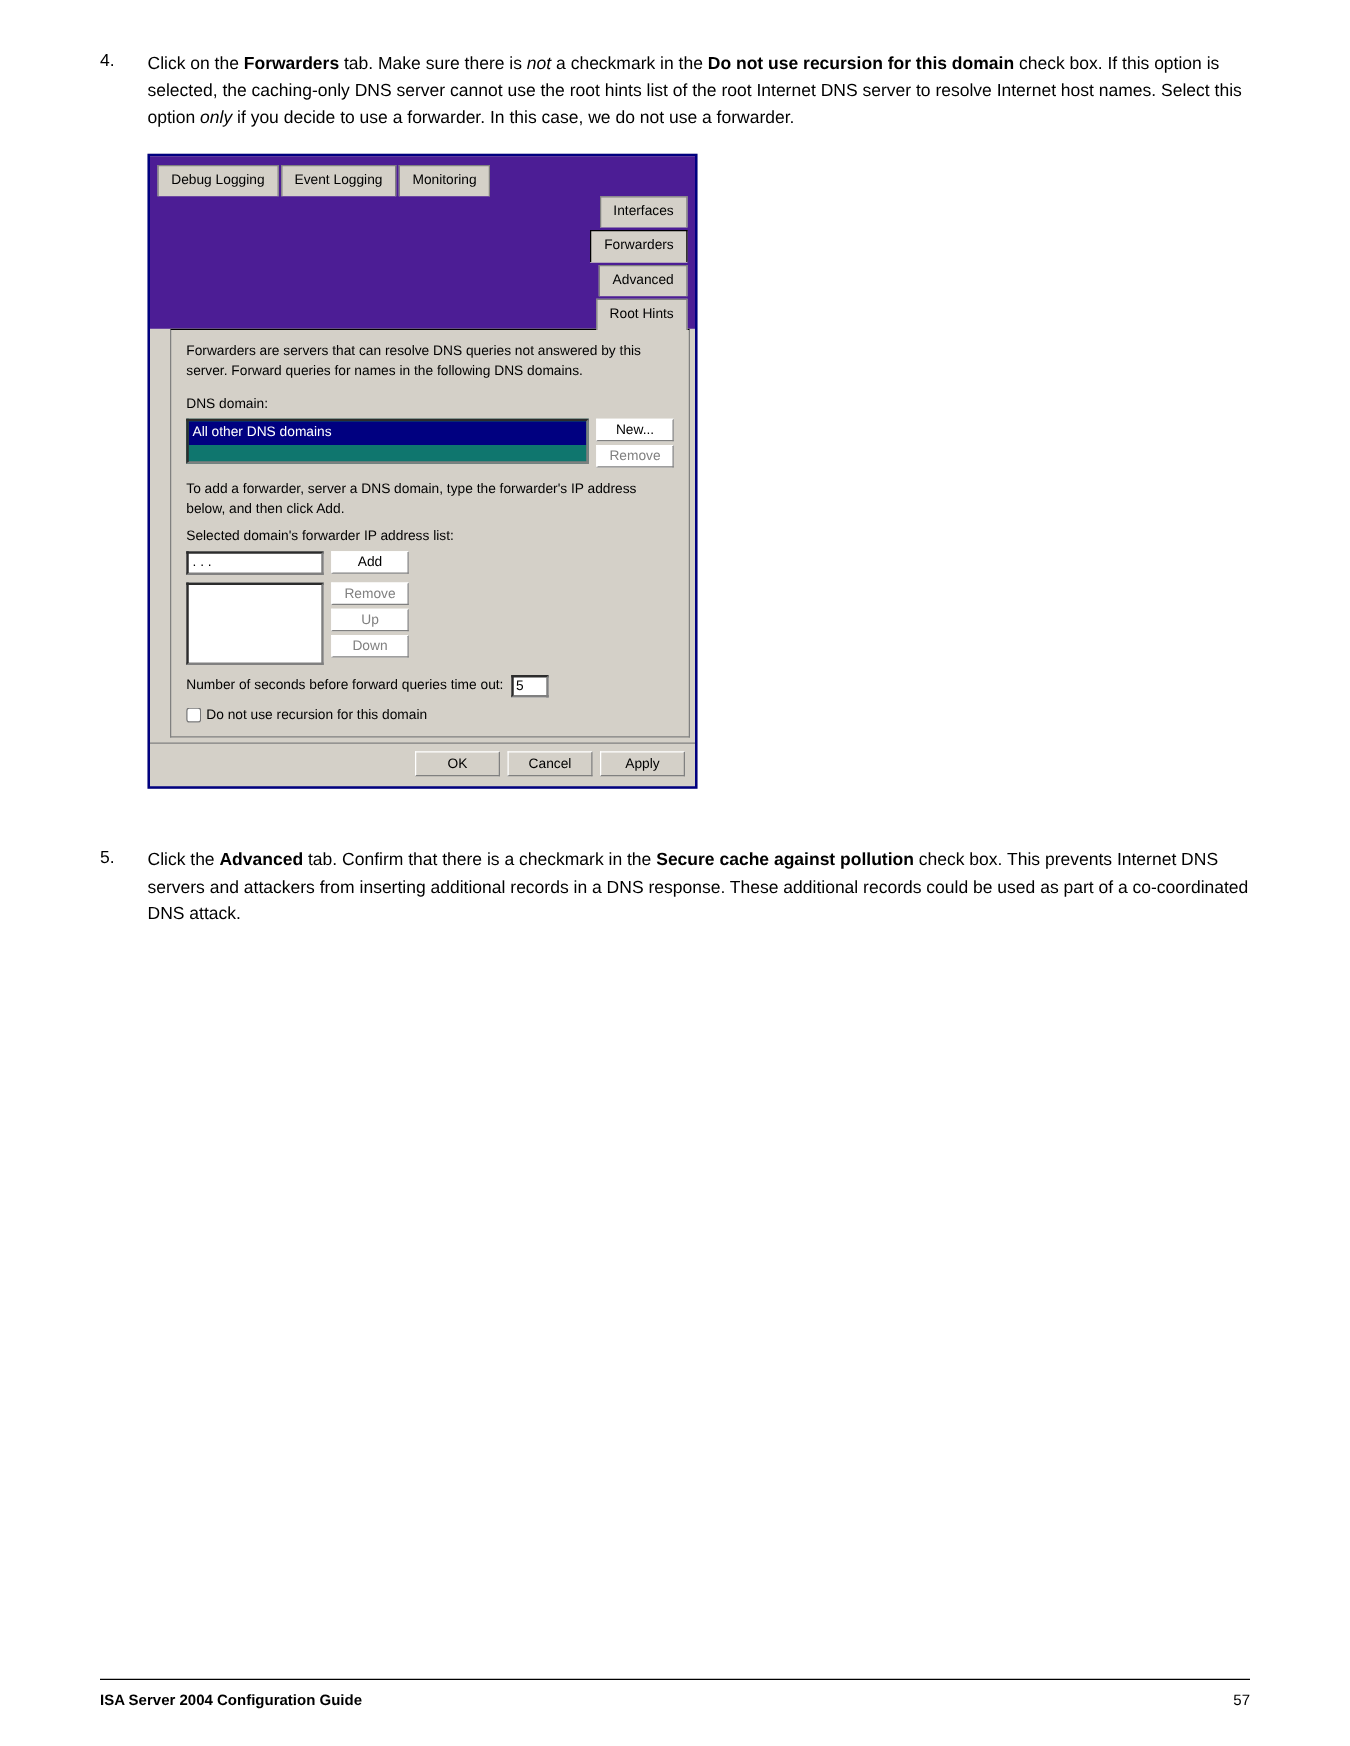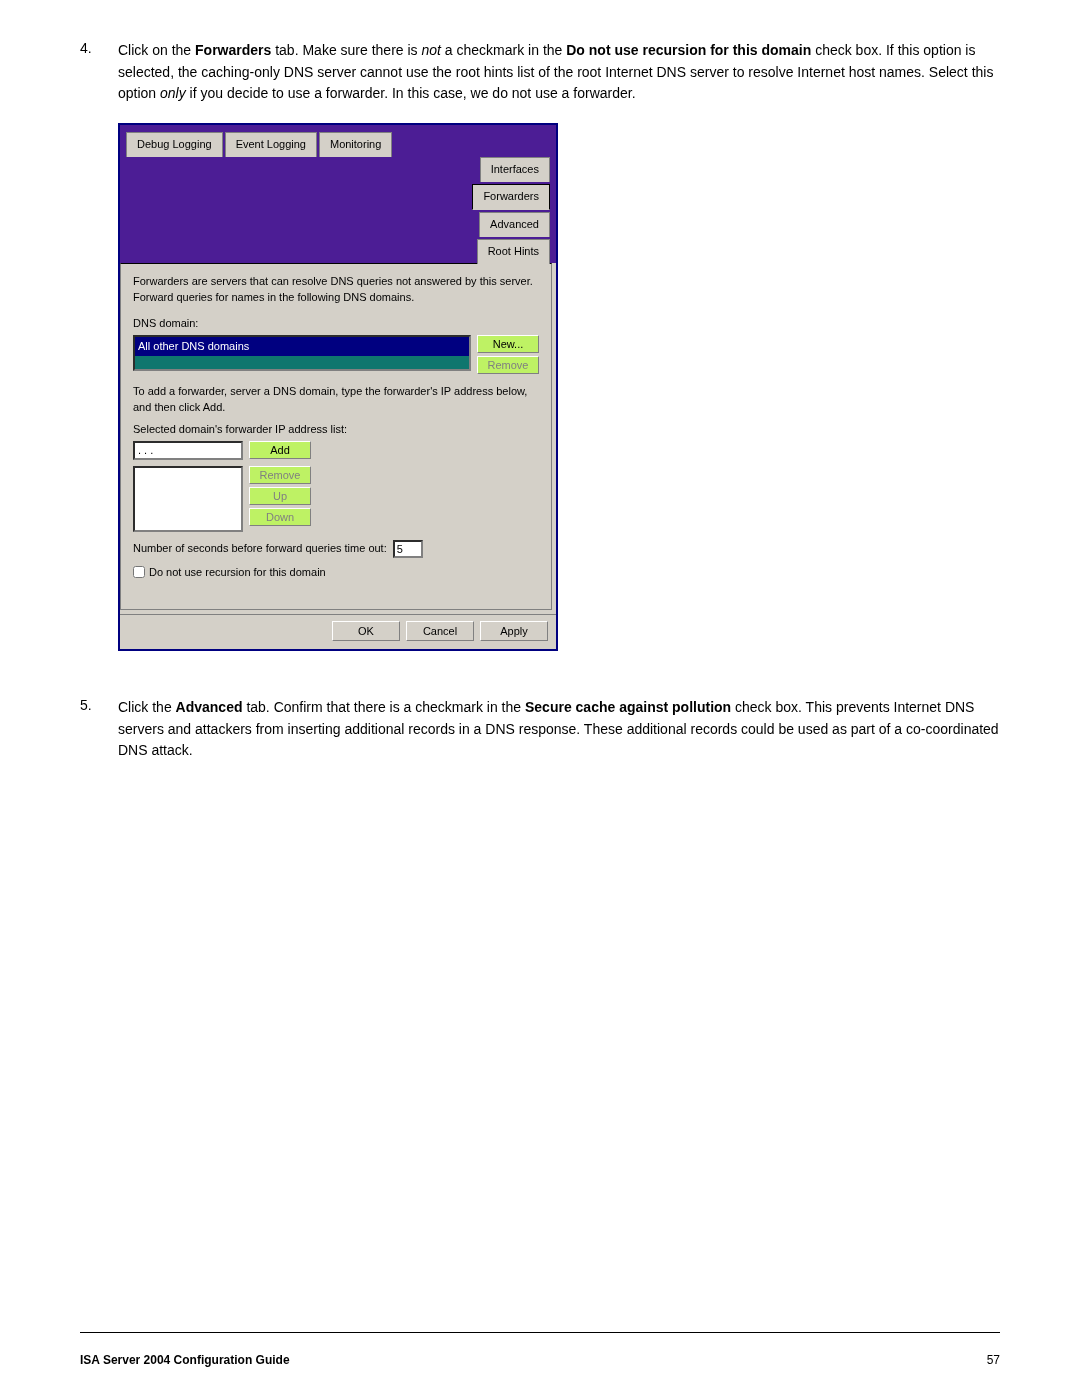--- a/index.html
+++ b/index.html
@@ -90,22 +90,22 @@
       background: #d4d0c8;
       border: 1px solid #000;
       border-bottom: 1px solid #d4d0c8;
       font-weight: normal;
       z-index: 2;
     }
     .tab-content {
       border: 1px solid #808080;
       border-top: 1px solid #000;
       background: #d4d0c8;
-      padding: 10px 12px 20px 12px;
-      margin: 0 4px 4px 0;
+      padding: 10px 12px 0 12px;
+      margin: 0 4px 4px 16px;
     }
     .tab-description {
       font-size: 11px;
       margin-bottom: 10px;
       line-height: 1.4;
     }
     .field-label {
       font-size: 11px;
       margin-bottom: 3px;
     }
@@ -129,21 +129,21 @@
       font-size: 11px;
     }
     .btn-group-vertical {
       display: flex;
       flex-direction: column;
       gap: 3px;
     }
     .win-btn {
       min-width: 62px;
       padding: 2px 8px;
-      background: #bef264;
+      background: #ffffff;
       border: 1px solid;
       border-top-color: #fff;
       border-left-color: #fff;
       border-right-color: #808080;
       border-bottom-color: #808080;
       font-size: 11px;
       cursor: pointer;
       text-align: center;
     }
     .win-btn:disabled, .win-btn.disabled {
@@ -234,21 +234,21 @@
       cursor: pointer;
     }
 
     
     .page-footer {
       position: absolute;
       bottom: 30px;
       left: 80px;
       right: 80px;
       border-top: 1px solid #000;
-      padding-top: 20px;
+      padding-top: 9px;
       display: flex;
       justify-content: space-between;
       font-size: 12px;
     }
     .footer-title { font-weight: bold; }
     .footer-page {}
   </style>
 </head>
 <body>
 

